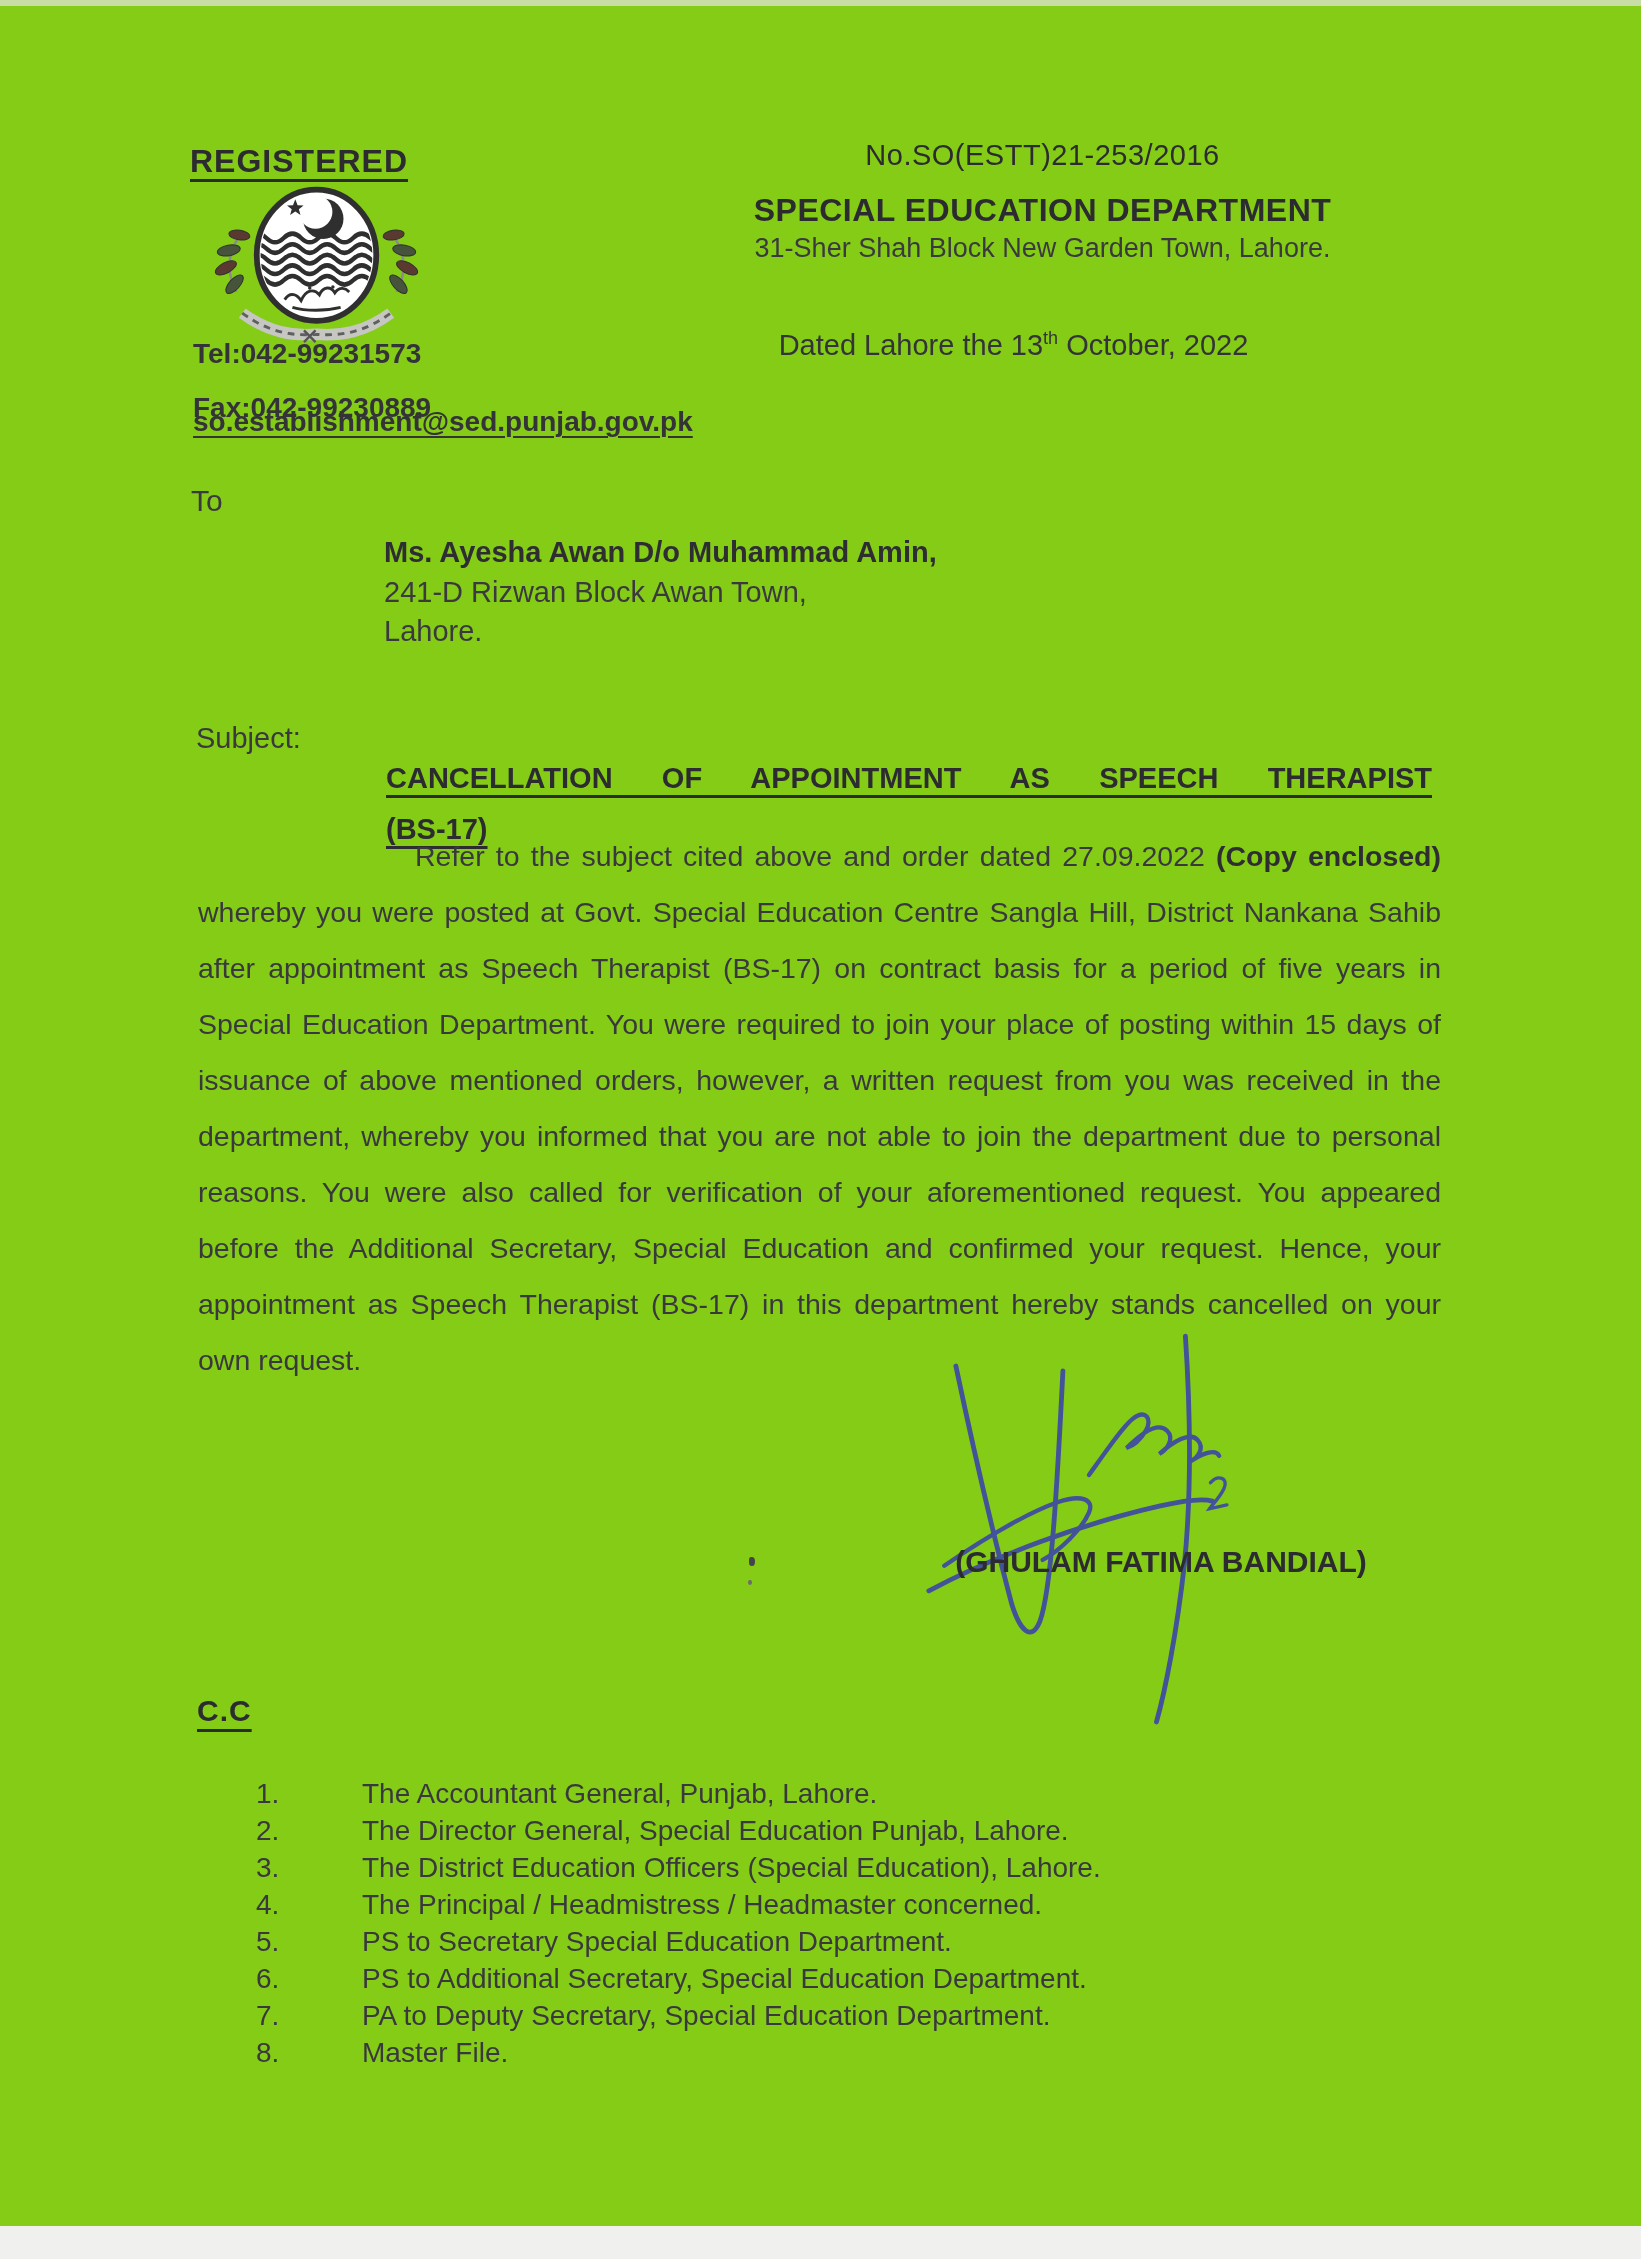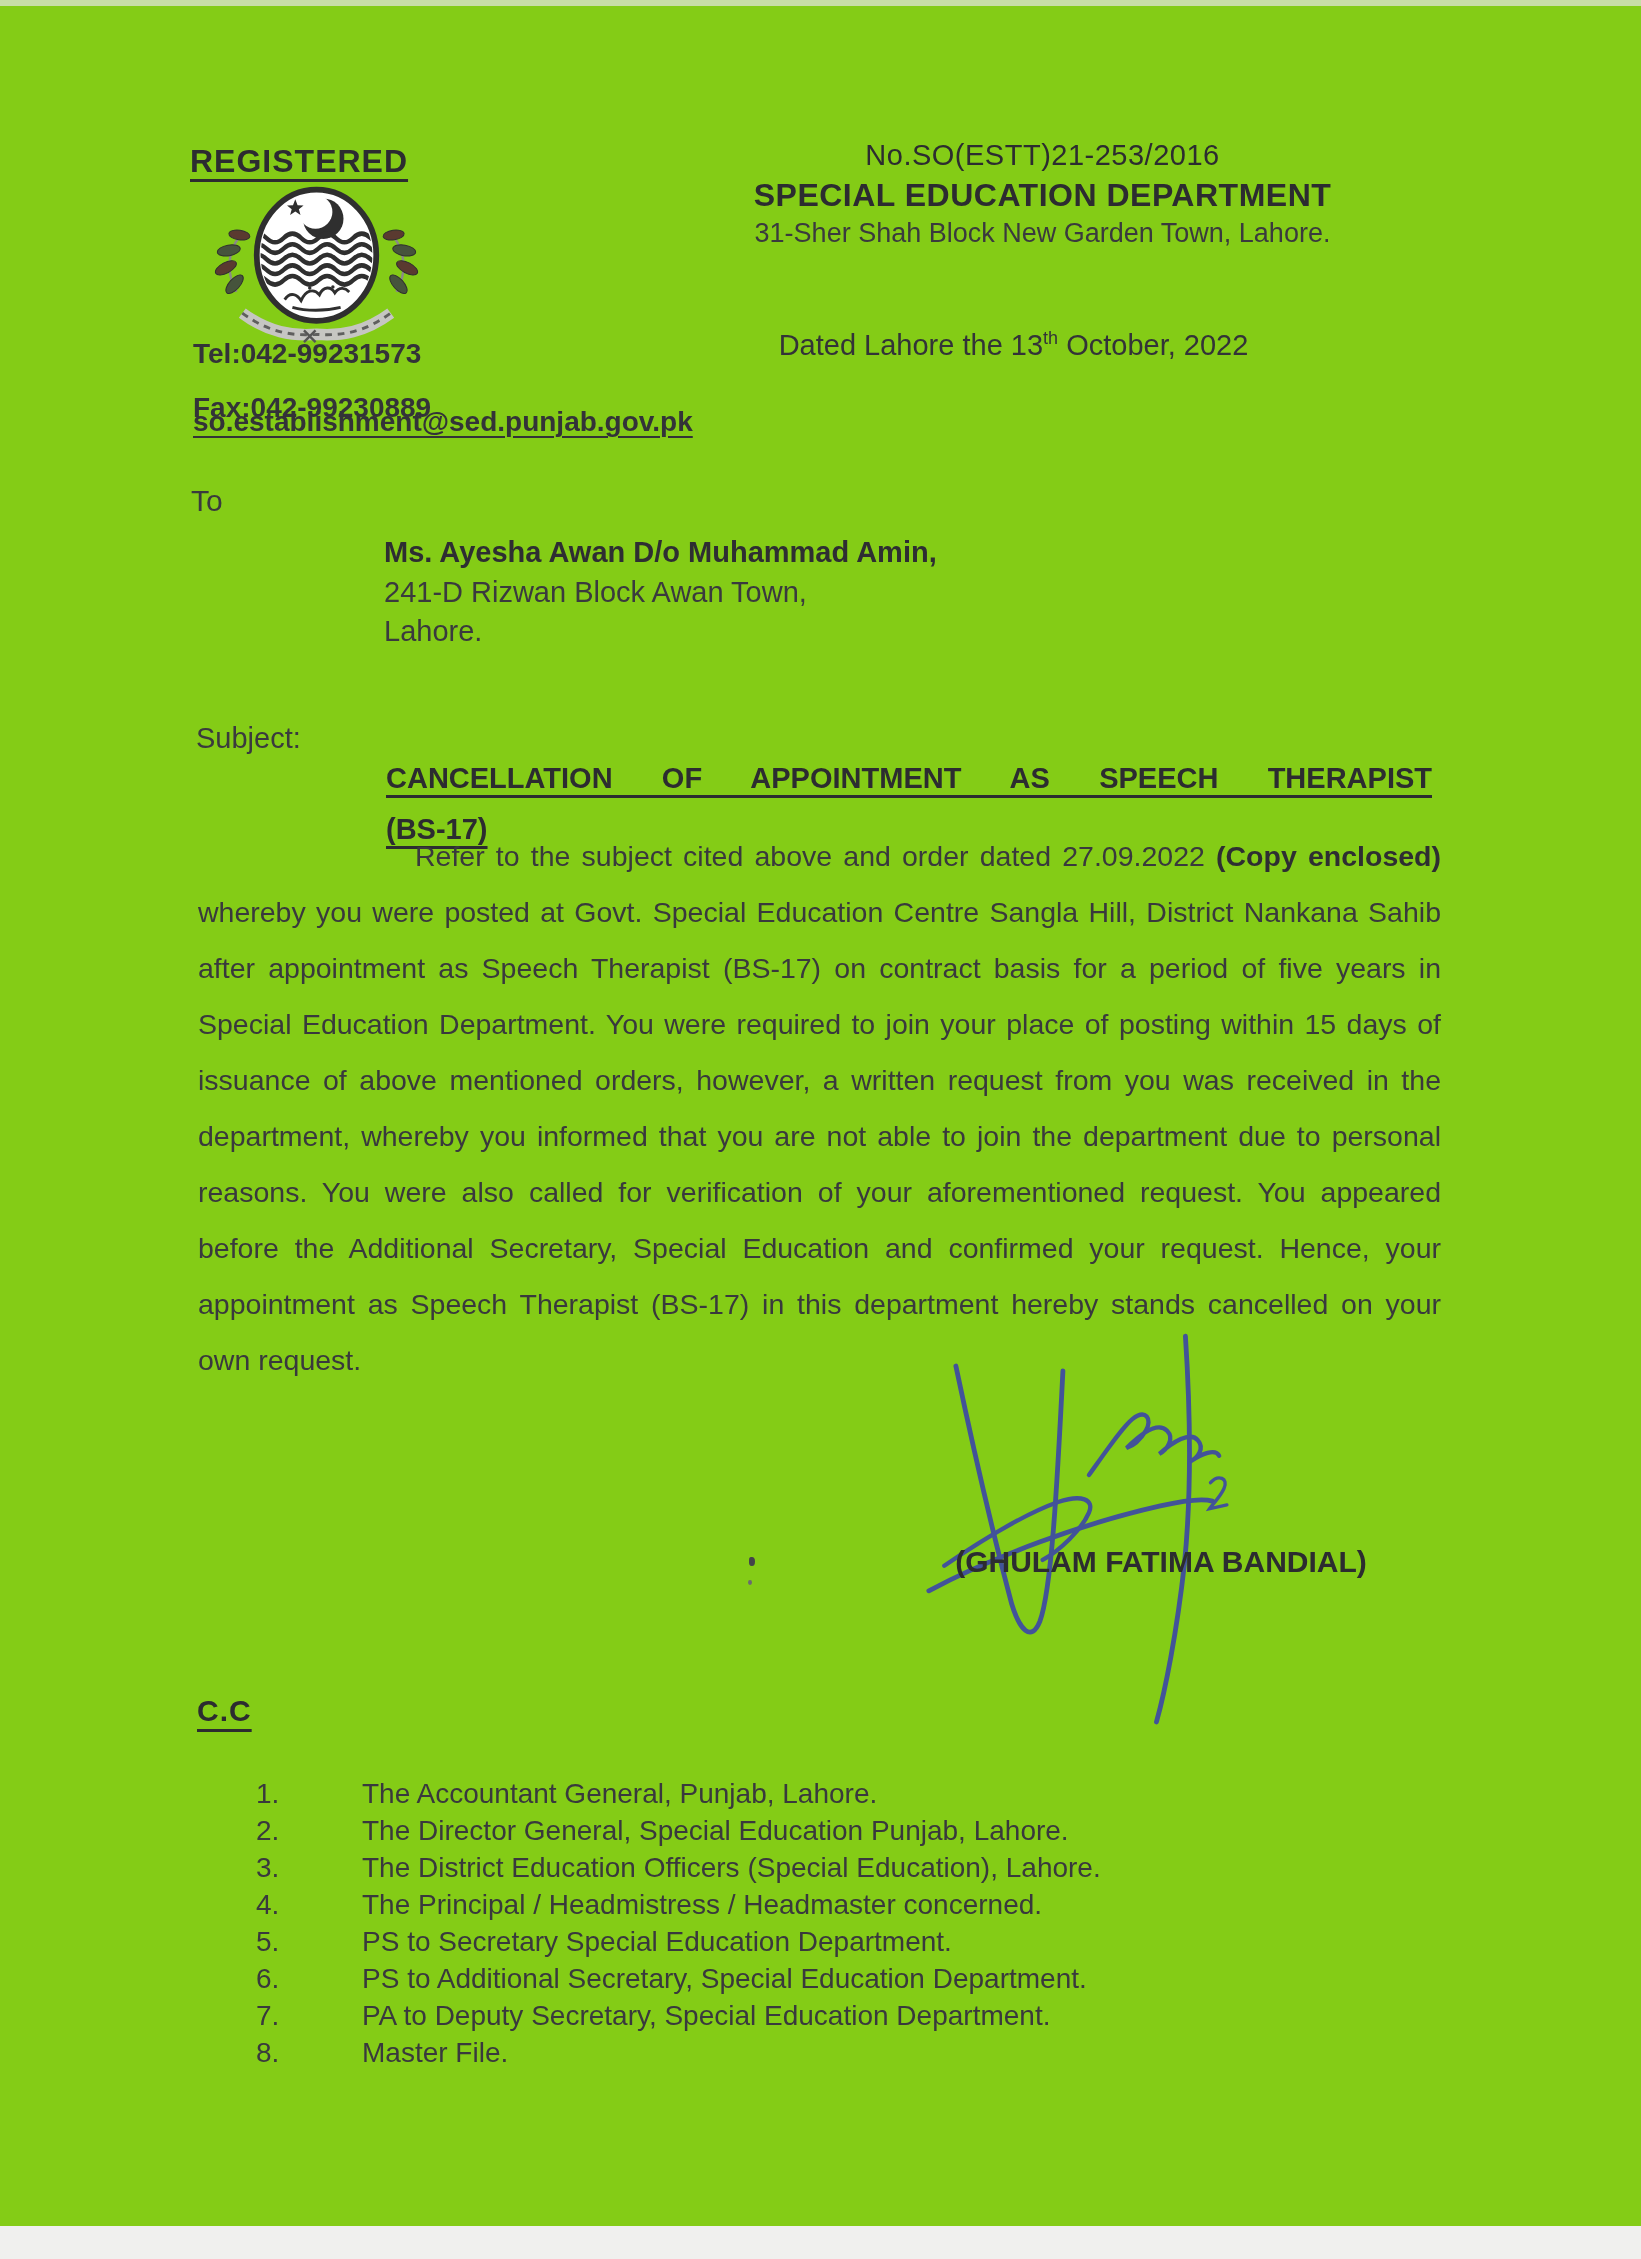--- a/index.html
+++ b/index.html
@@ -20,21 +20,21 @@
     text-decoration:underline;text-decoration-thickness:2.9px;text-underline-offset:6.8px;letter-spacing:1px;}
   .logo{left:196px;top:178px;}
   .contact{left:193px;font-size:28px;font-weight:600;color:#333338;}
   .tel{top:338px;}
   .fax{top:392px;}
   .email{top:406px;font-weight:bold;text-decoration:underline;text-decoration-thickness:2.4px;text-underline-offset:4.8px;}
 
   .head-right{left:714px;top:139px;width:657px;text-align:center;color:#2c2c30;}
   .refno{font-size:29px;letter-spacing:0.5px;}
   .govline{font-size:32px;font-weight:bold;margin-top:2.9px;letter-spacing:0.5px;}
-  .deptline{font-size:32px;font-weight:bold;margin-top:5px;letter-spacing:0.5px;}
+  .deptline{font-size:32px;font-weight:bold;margin-top:20px;letter-spacing:0.5px;}
   .addrline{font-size:27px;margin-top:3.9px;color:#3a3a3e;}
   .dateline{left:743px;top:328px;width:541px;text-align:center;font-size:29px;color:#333338;}
   sup{font-size:62%;vertical-align:super;}
 
   
   .to-label{left:191px;top:484px;font-size:30px;}
   .rcpt{left:384px;font-size:29px;}
   .rcpt-name{top:536px;font-weight:bold;color:#2e2e32;}
   .rcpt-a1{top:576px;}
   .rcpt-a2{top:615px;}

